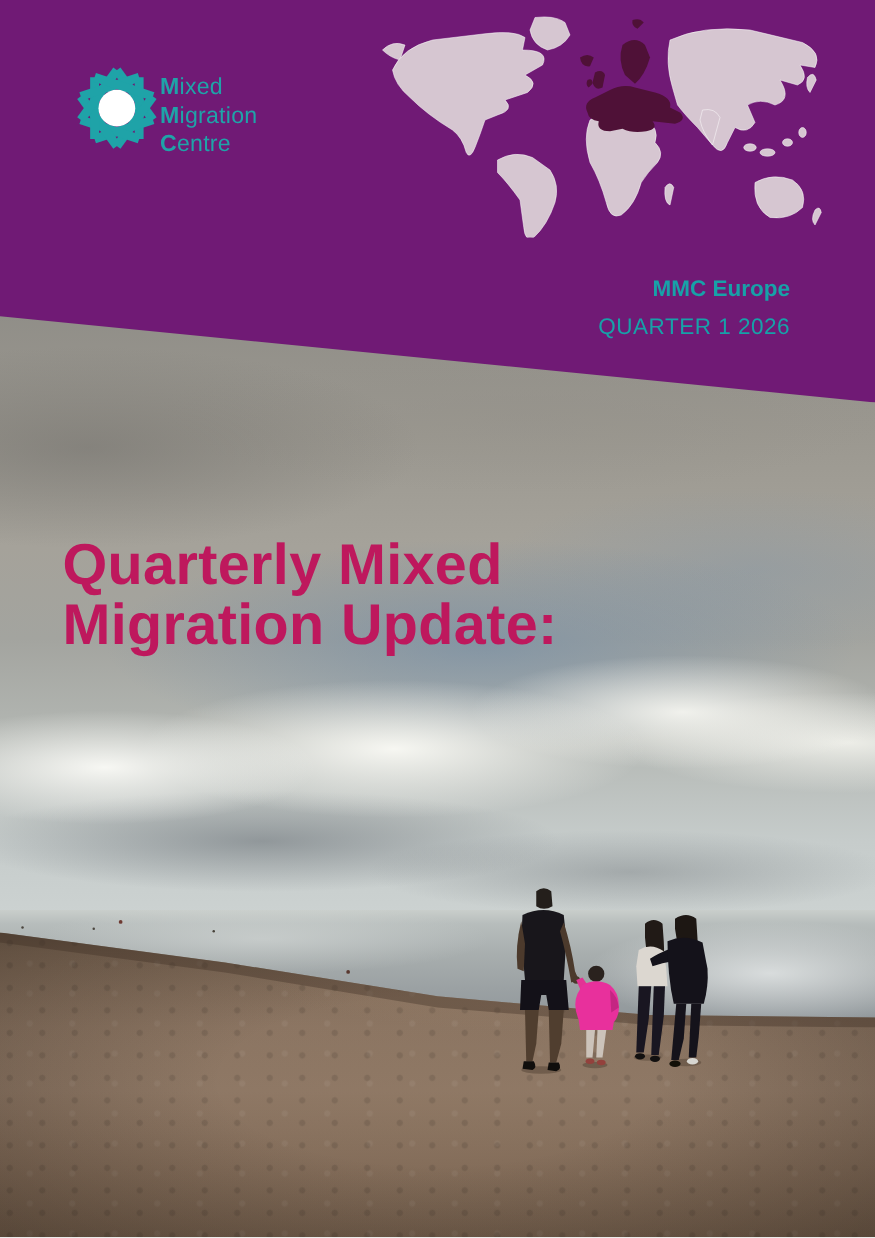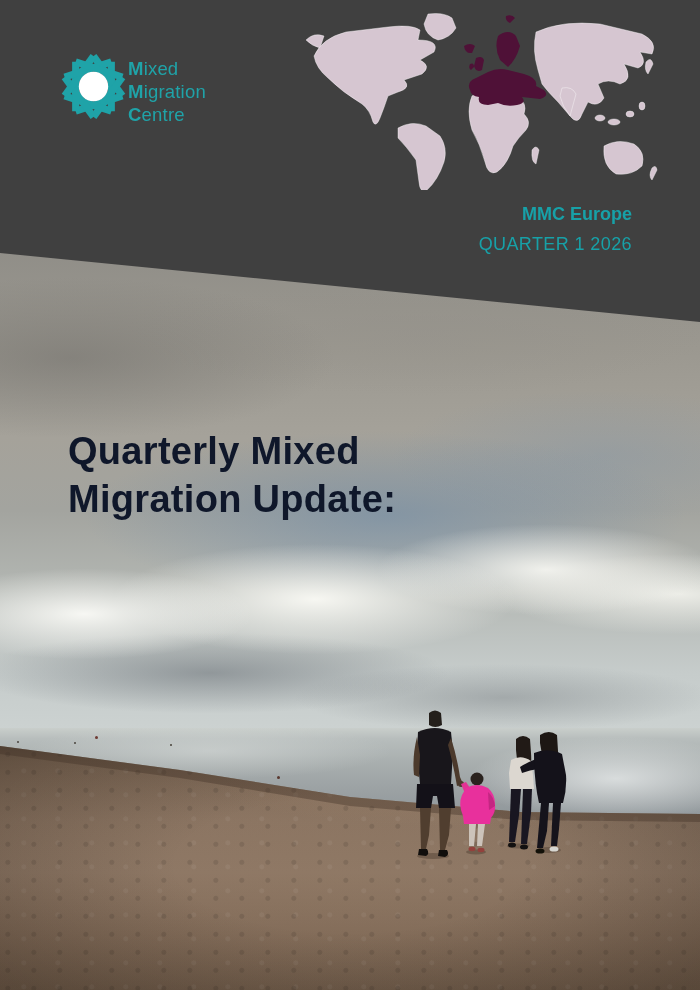--- a/index.html
+++ b/index.html
@@ -56,41 +56,41 @@
   }
   .shoreline{
     position:absolute;left:0;top:730px;width:700px;height:110px;
     clip-path:polygon(0 16px,180px 40px,350px 67px,520px 82px,700px 84px,700px 92px,520px 90px,350px 76px,180px 48px,0 24px);
     background:rgba(62,47,36,.38);
   }
   .people{position:absolute;left:400px;top:705px;z-index:4;}
 
   
   .title-block{
-    position:absolute;left:68px;top:428px;z-index:5;color:#0f172a;
-    font-size:38px;line-height:47.5px;letter-spacing:.3px;
+    position:absolute;left:50px;top:428px;z-index:5;color:#be185d;
+    font-size:46px;line-height:47.5px;letter-spacing:.3px;
   }
   .title-bold{font-weight:700;}
   .title-light{font-weight:400;opacity:.97;}
 
   
   .header-wedge{
     position:absolute;left:0;top:0;width:700px;height:330px;z-index:10;
-    background:#404040;
+    background:#701a75;
     clip-path:polygon(0 0,700px 0,700px 322px,0 253px);
   }
   .logo-mark{position:absolute;left:56px;top:49px;width:75px;height:75px;}
   .logo-text{
     position:absolute;left:128px;top:57px;
     color:#1fa3a8;font-size:18.5px;line-height:23px;letter-spacing:.2px;
   }
   .logo-word{font-weight:400;}
   .logo-word::first-letter{font-weight:700;}
   .world-map{position:absolute;left:300px;top:10px;width:375px;height:180px;}
-  .masthead{position:absolute;right:68px;top:204px;text-align:right;color:#17a1a8;}
+  .masthead{position:absolute;right:68px;top:221px;text-align:right;color:#17a1a8;}
   .masthead-program{font-size:18px;font-weight:700;line-height:20px;}
   .masthead-edition{font-size:18px;font-weight:400;line-height:20px;margin-top:10px;letter-spacing:.4px;}
 </style>
 </head>
 <body>
 
 <div class="page">
 
   <div class="photo">
     <div class="sky"></div>

